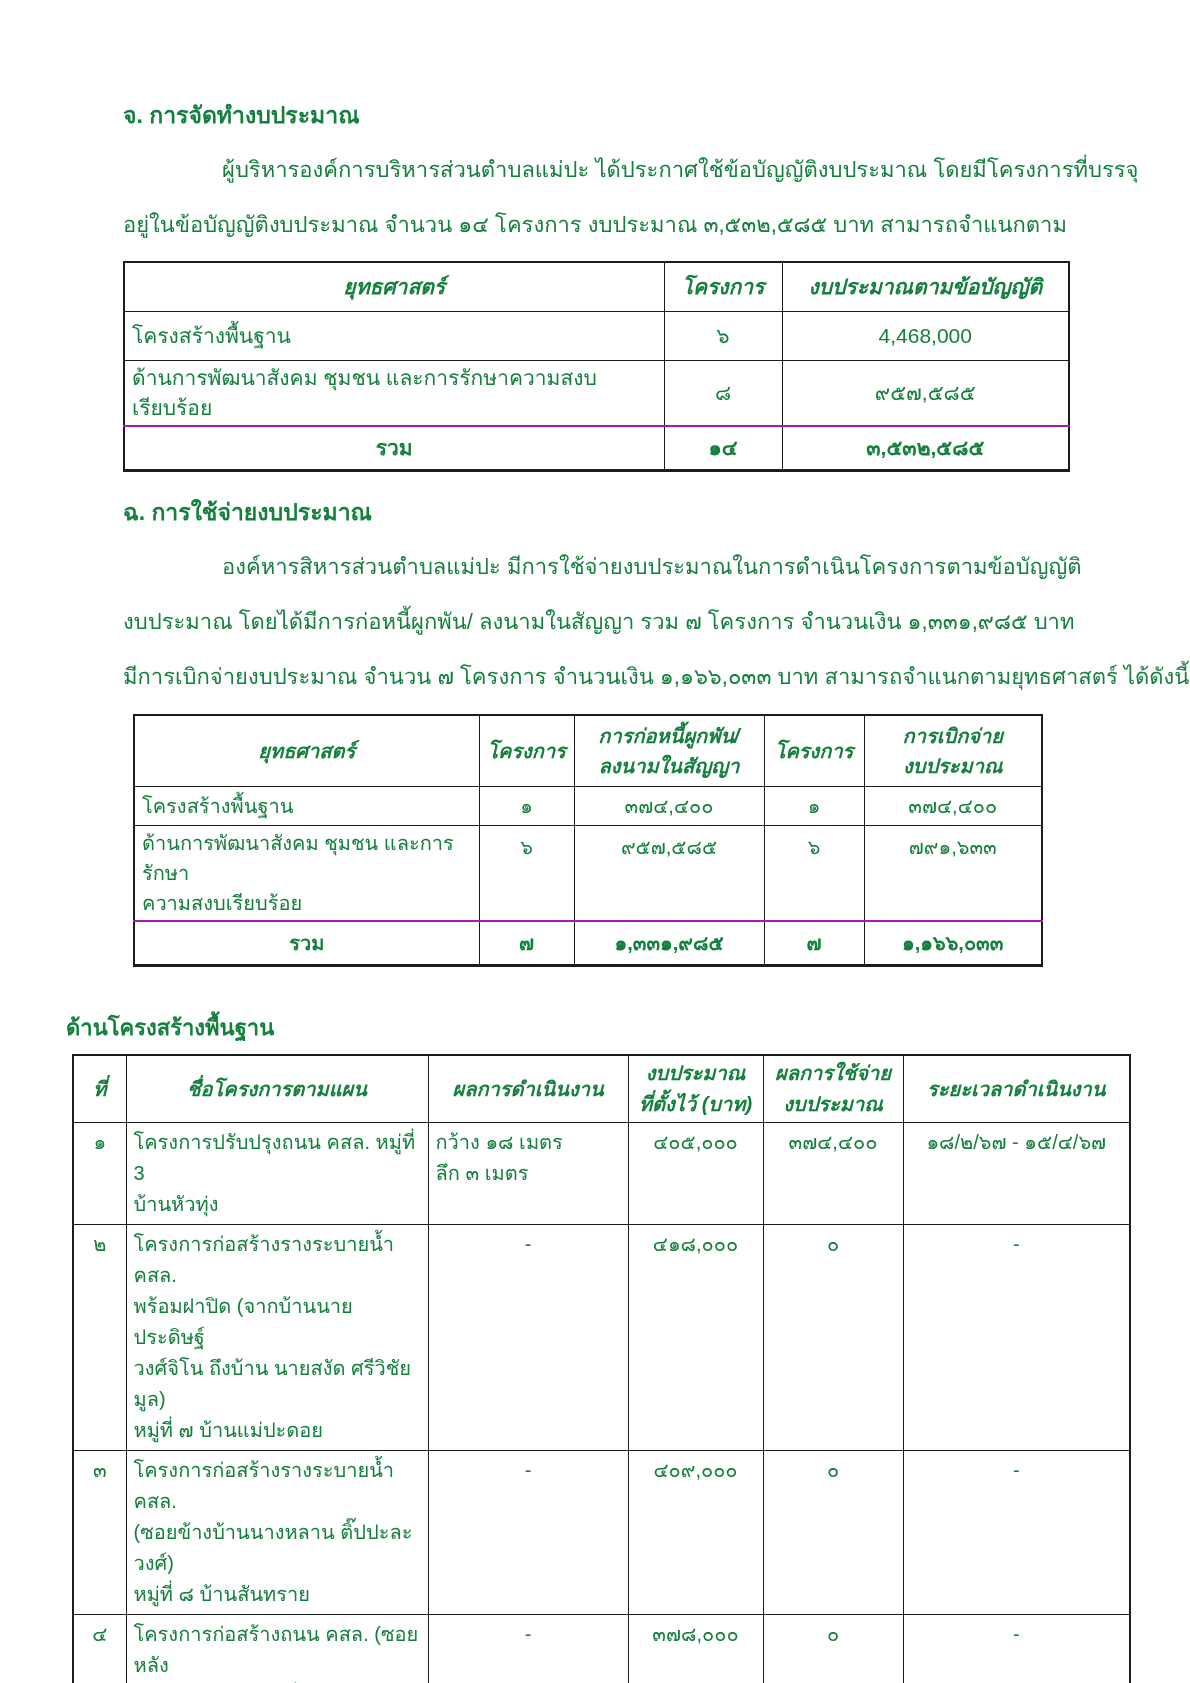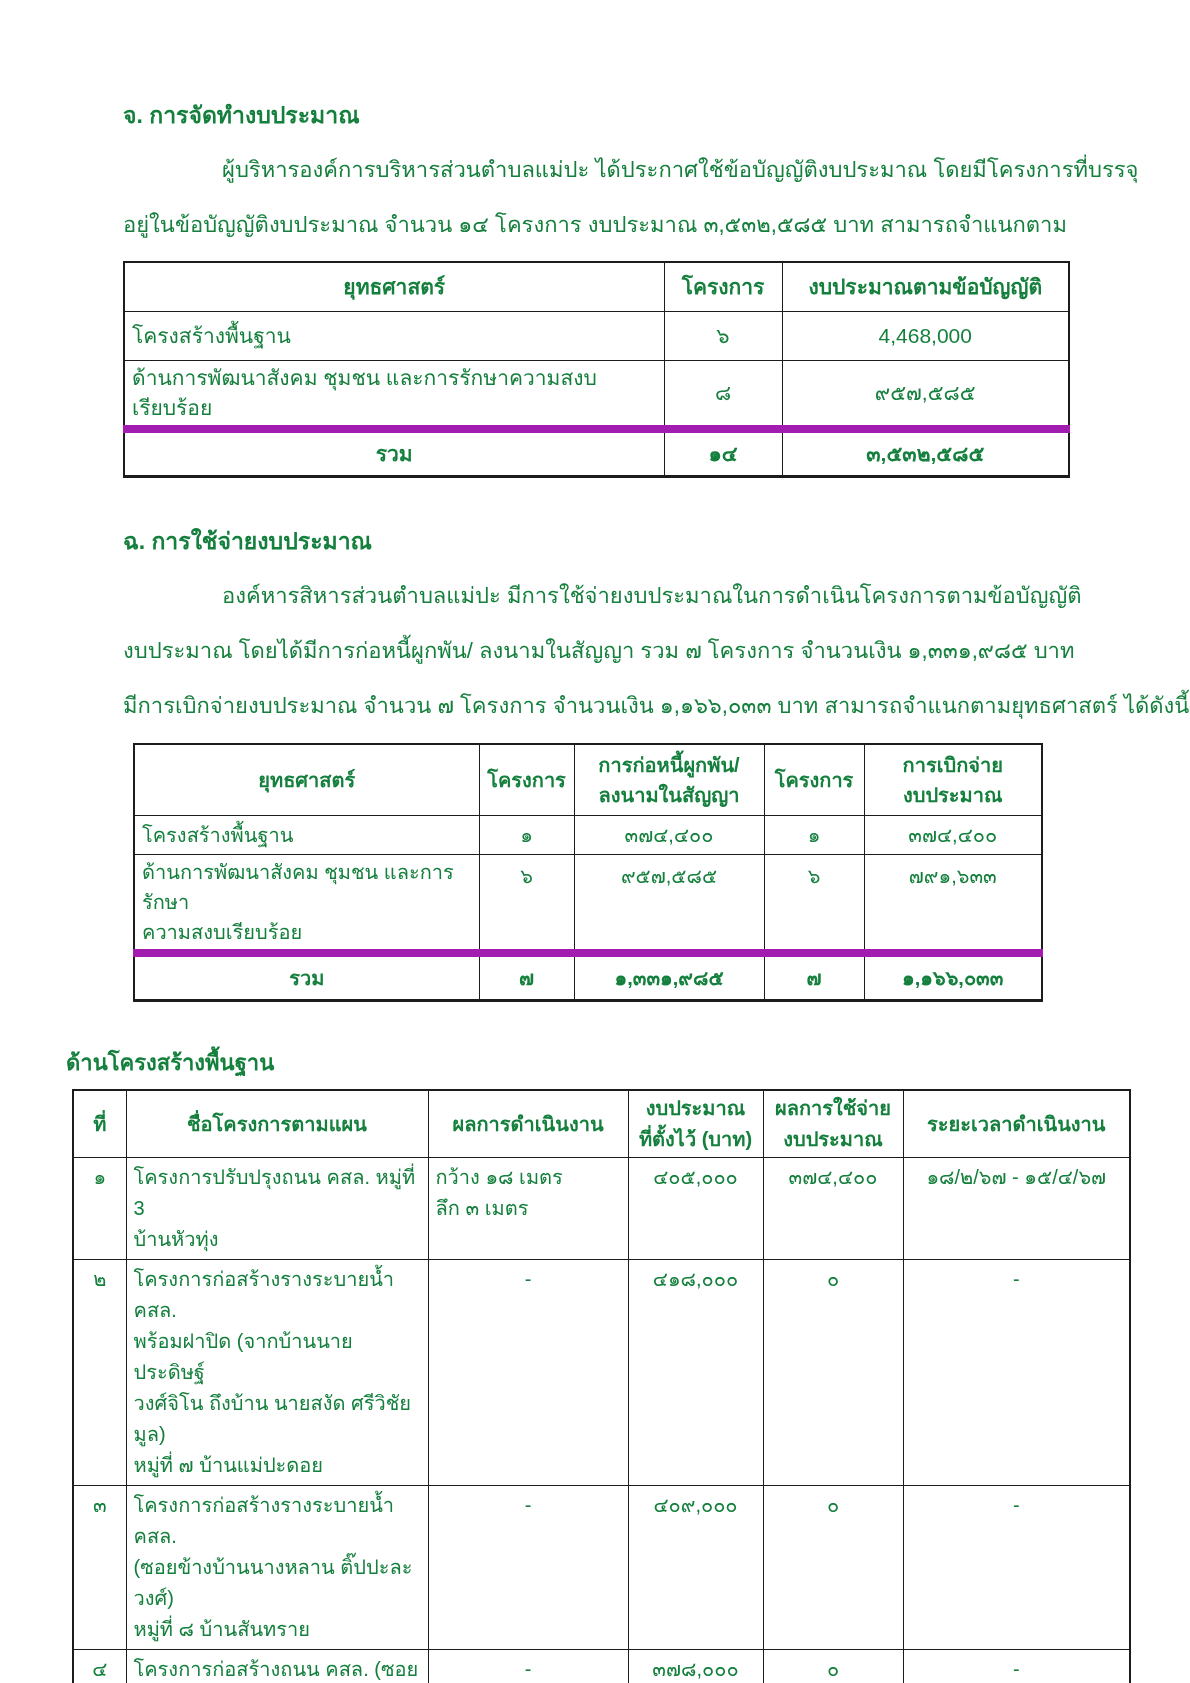--- a/index.html
+++ b/index.html
@@ -6,36 +6,36 @@
   .page{position:relative;width:1190px;height:1683px;background:#ffffff;color:#15803d;
         font-family:"Liberation Sans","DejaVu Sans",sans-serif;overflow:hidden;}
   .content{padding-top:96px;}
   .sec-heading{font-weight:bold;font-size:23px;line-height:38px;margin:0 0 0 123px;}
   .para{margin:0 0 0 123px;width:947px;font-size:22px;line-height:38px;}
   .para-line{white-space:nowrap;margin-top:17px;}
   .para-line.indent{padding-left:99px;}
 
   table.tbl{border-collapse:collapse;table-layout:fixed;border:2px solid #1c1c1c;border-bottom:3px solid #1c1c1c;}
   .tbl th,.tbl td{border:1px solid #1c1c1c;padding:2px 7px;white-space:pre-line;font-weight:normal;}
-  .tbl th{font-weight:bold;text-align:center;vertical-align:middle;}
+  .tbl th{font-weight:bold;text-align:center;vertical-align:middle;font-style:italic;}
   .c{text-align:center;}
   .l{text-align:left;}
 
   .t1{margin:17px 0 0 123px;width:945px;font-size:21px;line-height:30px;}
   .t1 th{height:44px;}
   .t1 td{height:44px;vertical-align:middle;}
   .t2{margin:18px 0 0 133px;width:908px;font-size:20px;line-height:30px;}
   .t2 th{height:66px;}
   .t2 td{vertical-align:middle;height:34px;}
   .t3{margin:9px 0 0 72px;width:1057px;font-size:20px;line-height:31px;}
   .t3 th{height:60px;}
   .t3 td{vertical-align:top;padding-top:4px;padding-bottom:4px;}
-  .total td{border-top:8px solid #a21caf;font-weight:bold;vertical-align:middle;height:38px;text-align:center;}
-
-  .sec2-heading{margin-top:44px;}
+  .total td{border-top:2px solid #a21caf;font-weight:bold;vertical-align:middle;height:38px;text-align:center;}
+
+  .sec2-heading{margin-top:21px;}
   .sec3-heading{font-weight:bold;font-size:22px;line-height:34px;margin:44px 0 0 66px;}
 </style>
 </head>
 <body>
 
 <div class="page">
   <div class="content">
 
     <div>
       <div class="sec-heading">จ. การจัดทำงบประมาณ</div>

